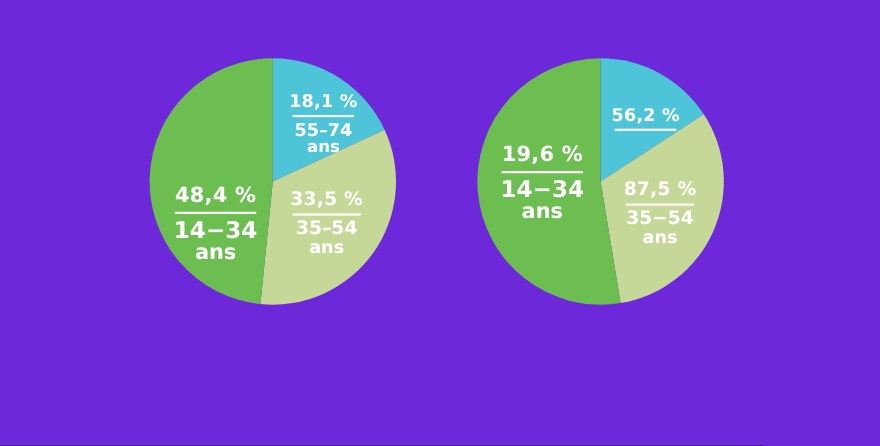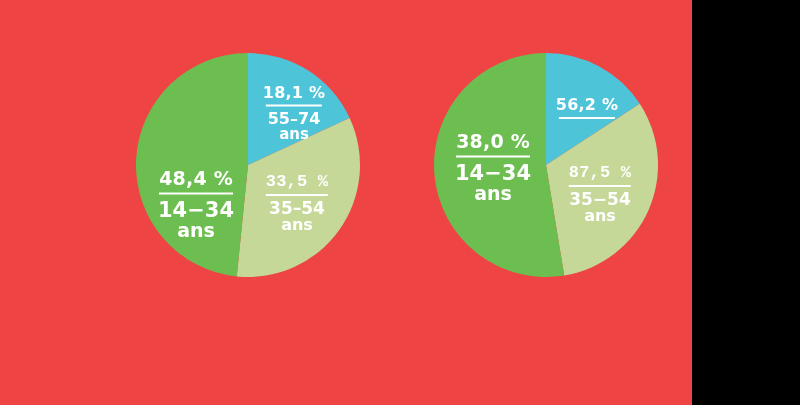--- a/index.html
+++ b/index.html
@@ -13,23 +13,23 @@
     height: 405px;
     position: relative;
     overflow: hidden;
     font-family: "DejaVu Sans", "Liberation Sans", sans-serif;
     -webkit-font-smoothing: antialiased;
   }
   .canvas {
     position: absolute;
     left: 0;
     top: 0;
-    width: 692px;
+    width: 800px;
     height: 405px;
-    background: #ef4444;
+    background: #6d28d9;
   }
   .chart {
     position: absolute;
   }
   .chart svg {
     display: block;
     overflow: visible;
   }
 
   
@@ -61,21 +61,21 @@
     display: block;
     text-align: center;
   }
 
   
   .label.big .pct   { font-size: 19px; }
   .label.big .grp   { font-size: 21px; }
   .label.big .grp .l2 { font-size: 19px; }
   .label.big .rule  { width: 74px; margin-top: 5px; margin-bottom: 5px; }
 
-  .label.mid .pct   { font-size: 17px; font-family: Liberation Mono, monospace; }
+  .label.mid .pct   { font-size: 17px; }
   .label.mid .grp   { font-size: 17px; }
   .label.mid .grp .l2 { font-size: 16px; }
   .label.mid .rule  { width: 62px; }
 
   .label.sml .pct   { font-size: 16px; }
   .label.sml .grp   { font-size: 16px; }
   .label.sml .grp .l2 { font-size: 15px; }
   .label.sml .rule  { width: 56px; }
 </style>
 </head>
@@ -115,18 +115,18 @@
       <div class="label sml" style="left: 587px; top: 110px;">
         <span class="pct">56,2 %</span>
         <span class="rule"></span>
       </div>
       <div class="label mid" style="left: 600px; top: 194px;">
         <span class="pct">87,5 %</span>
         <span class="rule"></span>
         <span class="grp">35−54<span class="l2">ans</span></span>
       </div>
       <div class="label big" style="left: 493px; top: 167px;">
-        <span class="pct">38,0 %</span>
+        <span class="pct">19,6 %</span>
         <span class="rule"></span>
         <span class="grp">14−34<span class="l2">ans</span></span>
       </div>
     </div>
 </div>
 
 </body></html>

